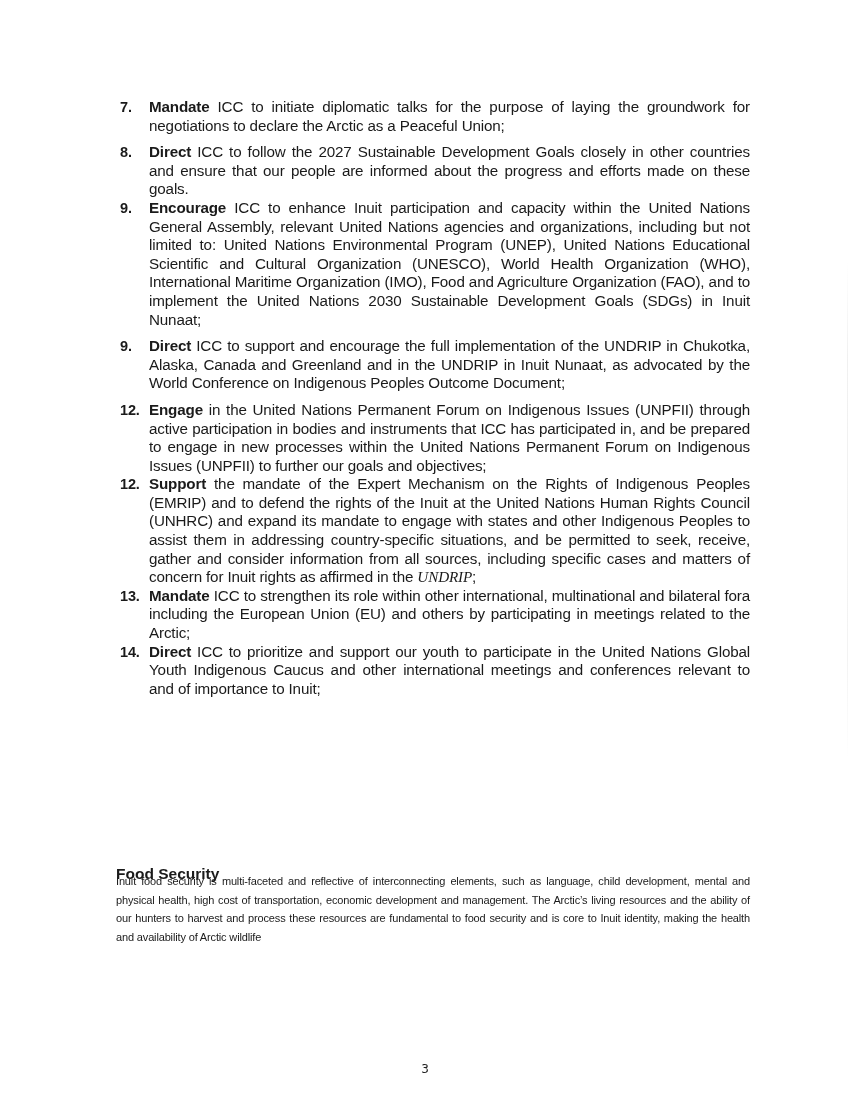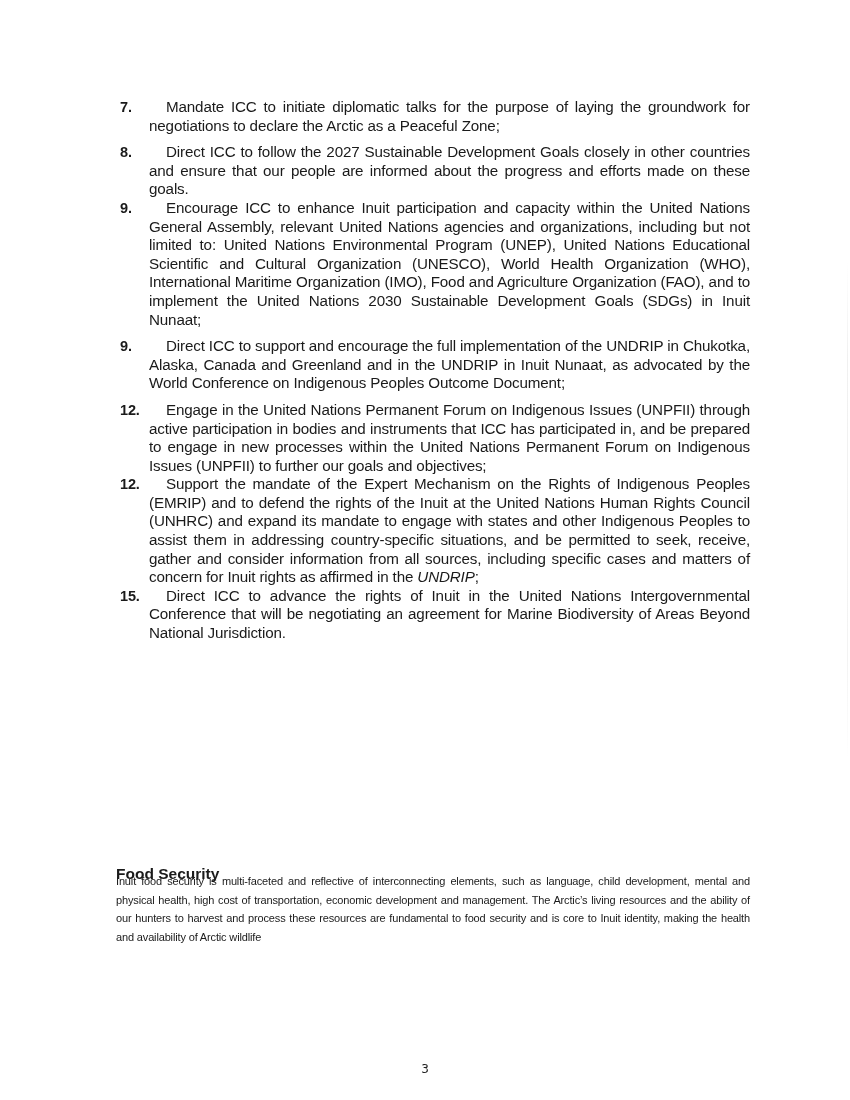--- a/index.html
+++ b/index.html
@@ -5,58 +5,61 @@
   html, body { margin: 0; padding: 0; background: #ffffff; }
   body { width: 850px; height: 1100px; position: relative; overflow: hidden;
          font-family: "Liberation Sans", sans-serif; color: #1a1a1a; }
   .page { position: absolute; left: 0; top: 0; width: 850px; height: 1100px; background: #fff; }
   .edge { position: absolute; right: 2px; top: 260px; width: 1px; height: 500px;
           background: linear-gradient(#fff, #f0f0f0 20%, #f3f3f3 80%, #fff); }
   ol.items { list-style: none; margin: 0; padding: 0; position: absolute; left: 120px; top: 98px; width: 630px; }
   ol.items li { position: relative; padding-left: 29px; font-size: 15.2px; line-height: 18.6px;
                 text-align: justify; letter-spacing: -0.15px; }
   ol.items li .num { position: absolute; left: 0; top: 0; font-weight: bold; font-size: 14.5px; }
-  ol.items li b { font-weight: normal; margin-left: 17px; }
-  ol.items li i { font-style: italic; }
+  ol.items li b { font-weight: bold; }
+  ol.items li i { font-style: italic; font-family: Liberation Serif, serif; }
   .gap-s { margin-bottom: 8px; }
   .gap-0 { margin-bottom: 0; }
   .gap-l { margin-bottom: 20px; }
   h2.section { position: absolute; left: 116px; top: 865px; margin: 0; font-size: 15.5px; font-weight: bold; }
   p.body { position: absolute; left: 116px; top: 872px; width: 634px; margin: 0;
            font-size: 11px; line-height: 18.6px; text-align: justify; letter-spacing: -0.15px; }
   .page-num { position: absolute; left: 0; width: 850px; top: 1062px; text-align: center;
               font-family: "DejaVu Sans", sans-serif; font-size: 12px; color: #222; }
 </style>
 </head>
 <body>
 
 <div class="page">
   <div class="edge"></div>
 
   <ol class="items">
     <li class="gap-s">
-      <span class="num">7.</span><b>Mandate</b><span> ICC to initiate diplomatic talks for the purpose of laying the groundwork for negotiations to declare the Arctic as a Peaceful Zone;</span>
+      <span class="num">7.</span><b>Mandate</b><span> ICC to initiate diplomatic talks for the purpose of laying the groundwork for negotiations to declare the Arctic as a Peaceful Union;</span>
     </li>
     <li class="gap-0">
       <span class="num">8.</span><b>Direct</b><span> ICC to follow the 2027 Sustainable Development Goals closely in other countries and ensure that our people are informed about the progress and efforts made on these goals.</span>
     </li>
     <li class="gap-s">
       <span class="num">9.</span><b>Encourage</b><span> ICC to enhance Inuit participation and capacity within the United Nations General Assembly, relevant United Nations agencies and organizations, including but not limited to: United Nations Environmental Program (UNEP), United Nations Educational Scientific and Cultural Organization (UNESCO), World Health Organization (WHO), International Maritime Organization (IMO), Food and Agriculture Organization (FAO), and to implement the United Nations 2030 Sustainable Development Goals (SDGs) in Inuit Nunaat;</span>
     </li>
     <li class="gap-s">
       <span class="num">9.</span><b>Direct</b><span> ICC to support and encourage the full implementation of the UNDRIP in Chukotka, Alaska, Canada and Greenland and in the UNDRIP in Inuit Nunaat, as advocated by the World Conference on Indigenous Peoples Outcome Document;</span>
     </li>
     <li class="gap-0">
       <span class="num">12.</span><b>Engage</b><span> in the United Nations Permanent Forum on Indigenous Issues (UNPFII) through active participation in bodies and instruments that ICC has participated in, and be prepared to engage in new processes within the United Nations Permanent Forum on Indigenous Issues (UNPFII) to further our goals and objectives;</span>
     </li>
     <li class="gap-0">
       <span class="num">12.</span><b>Support</b><span> the mandate of the Expert Mechanism on the Rights of Indigenous Peoples (EMRIP) and  to defend the rights of the Inuit at the United Nations Human Rights Council (UNHRC) and expand its mandate to engage with states and other Indigenous Peoples to assist them in addressing country-specific situations, and be permitted to seek, receive, gather and consider information from all sources, including specific cases and matters of concern for Inuit rights as affirmed in the </span><i>UNDRIP</i><span>;</span>
     </li>
     <li class="gap-0">
-      <span class="num">15.</span><b>Direct</b><span> ICC to advance the rights of Inuit in the United Nations Intergovernmental Conference that will be negotiating an agreement for Marine Biodiversity of Areas Beyond National Jurisdiction.</span>
+      <span class="num">13.</span><b>Mandate</b><span> ICC to strengthen its role within other international, multinational and bilateral fora including the European Union (EU) and others by participating in meetings related to the Arctic;</span>
+    </li>
+    <li class="gap-l">
+      <span class="num">14.</span><b>Direct</b><span> ICC to prioritize and support our youth to participate in the United Nations Global Youth Indigenous Caucus and other international meetings and conferences relevant to and of importance to Inuit;</span>
     </li>
   </ol>
 
   <h2 class="section">Food Security</h2>
   <p class="body">Inuit food security is multi-faceted and reflective of interconnecting elements, such as language, child development, mental and physical health, high cost of transportation, economic development and management. The Arctic’s living resources and the ability of our hunters to harvest and process these resources are fundamental to food security and is core to Inuit identity, making the health and availability of Arctic wildlife</p>
 
   <div class="page-num">3</div>
 </div>
 
 </body></html>

